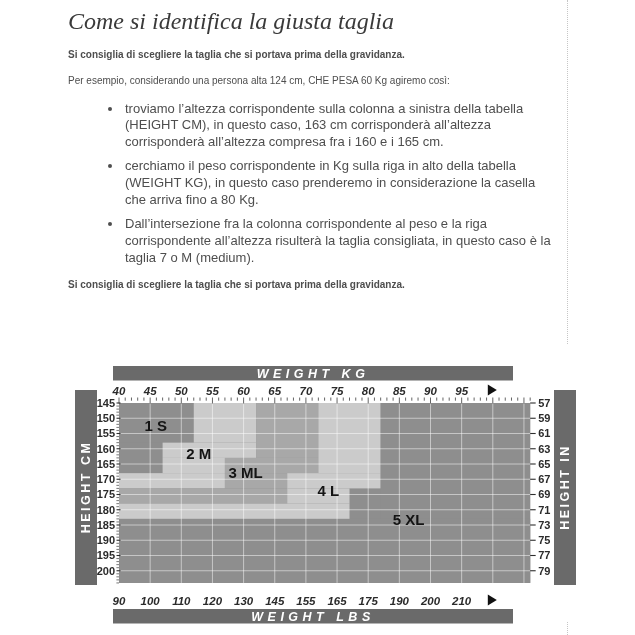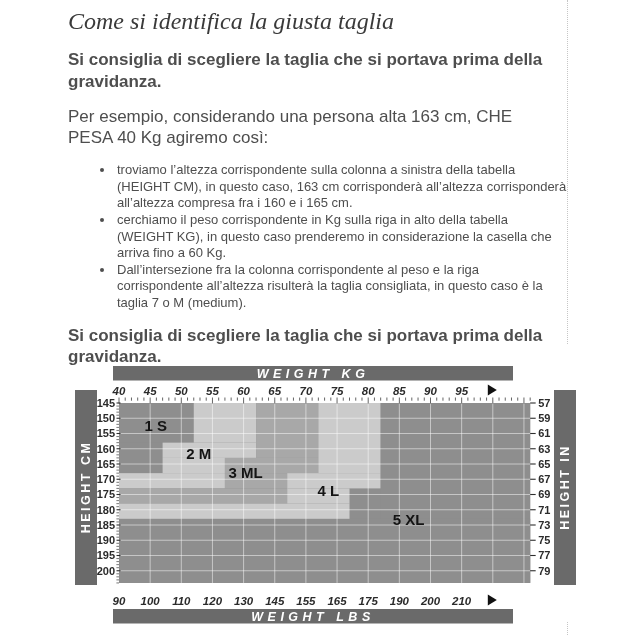--- a/index.html
+++ b/index.html
@@ -1,44 +1,44 @@
 <!DOCTYPE html>
 <html><head>
 <meta charset="utf-8">
 <style>
   html,body{margin:0;padding:0;background:#ffffff;}
   .page{position:relative;width:635px;height:635px;background:#fff;overflow:hidden;
         font-family:"Liberation Sans",sans-serif;color:#4e4e4e;}
   .text-col{position:absolute;left:68px;top:4px;width:499px;}
   h1.title{font-family:Liberation Serif, serif;font-style:italic;font-weight:500;
            font-size:24px;color:#3a3a3a;margin:4px 0 14px 0;letter-spacing:0px;}
-  .para{font-size:17px;line-height:1.28;margin:0 8px 13px 0;}
+  .para{font-size:10px;line-height:1.28;margin:0 8px 13px 0;}
   .para.bold{font-weight:bold;}
   ul.blist{margin:0 0 13px 0;padding:0 0 0 47px;list-style:disc;}
-  ul.blist li{font-size:13px;line-height:1.28;margin:0;padding:0 0 0 2px;}
+  ul.blist li{font-size:13px;line-height:1.28;margin:8px;padding:0 0 0 2px;}
   .dotted-v{position:absolute;left:567px;top:0;width:0;height:344px;border-right:1px dotted #c6c6c6;}
   .dotted-v2{position:absolute;left:567px;top:622px;width:0;height:13px;border-right:1px dotted #c6c6c6;}
   .chart-wrap{position:absolute;left:70px;top:360px;width:512px;height:272px;}
   svg text{font-family:"Liberation Sans",sans-serif;}
 </style>
 </head>
 <body>
 
 <div class="page">
 
   <div class="dotted-v"></div>
   <div class="dotted-v2"></div>
 
   <div class="text-col">
     <h1 class="title">Come si identifica la giusta taglia</h1>
     <p class="para bold">Si consiglia di scegliere la taglia che si portava prima della gravidanza.</p>
-    <p class="para">Per esempio, considerando una persona alta 163 cm, CHE PESA 40 Kg agiremo così:</p>
+    <p class="para">Per esempio, considerando una persona alta 124 cm, CHE PESA 60 Kg agiremo così:</p>
     <ul class="blist">
       <li>troviamo l’altezza corrispondente sulla colonna a sinistra della tabella (HEIGHT CM), in questo caso, 163 cm corrisponderà all’altezza corrisponderà all’altezza compresa fra i 160 e i 165 cm.</li>
-      <li>cerchiamo il peso corrispondente in Kg sulla riga in alto della tabella (WEIGHT KG), in questo caso prenderemo in considerazione la casella che arriva fino a 60 Kg.</li>
+      <li>cerchiamo il peso corrispondente in Kg sulla riga in alto della tabella (WEIGHT KG), in questo caso prenderemo in considerazione la casella che arriva fino a 80 Kg.</li>
       <li>Dall’intersezione fra la colonna corrispondente al peso e la riga corrispondente all’altezza risulterà la taglia consigliata, in questo caso è la taglia 7 o M (medium).</li>
     </ul>
     <p class="para bold">Si consiglia di scegliere la taglia che si portava prima della gravidanza.</p>
   </div>
 
   <div class="chart-wrap">
     <svg id="chart-svg" width="512" height="272" viewBox="0 0 512 272">
         <rect x="49" y="43" width="411.18" height="179.95" fill="#8e8e8e"></rect>
         <rect x="49" y="43" width="74.76" height="39.650000000000006" fill="#8e8e8e"></rect>
         <rect x="49" y="82.65" width="43.61" height="30.499999999999986" fill="#8e8e8e"></rect>

